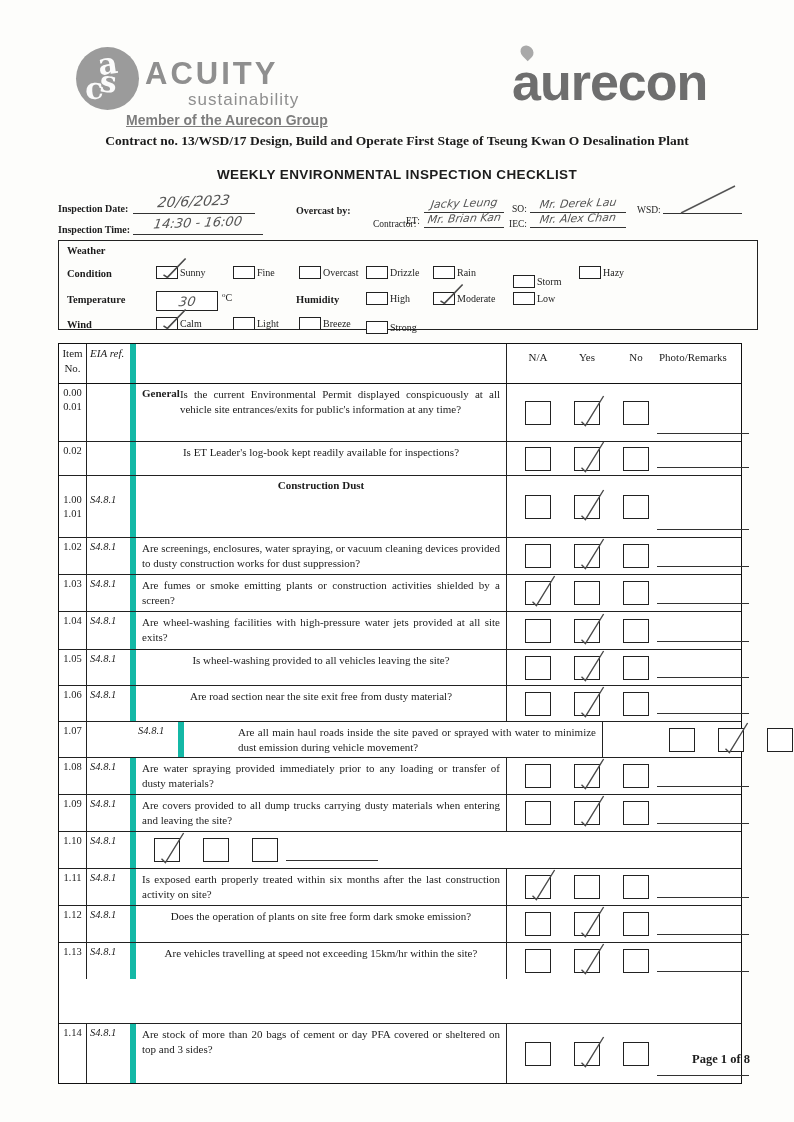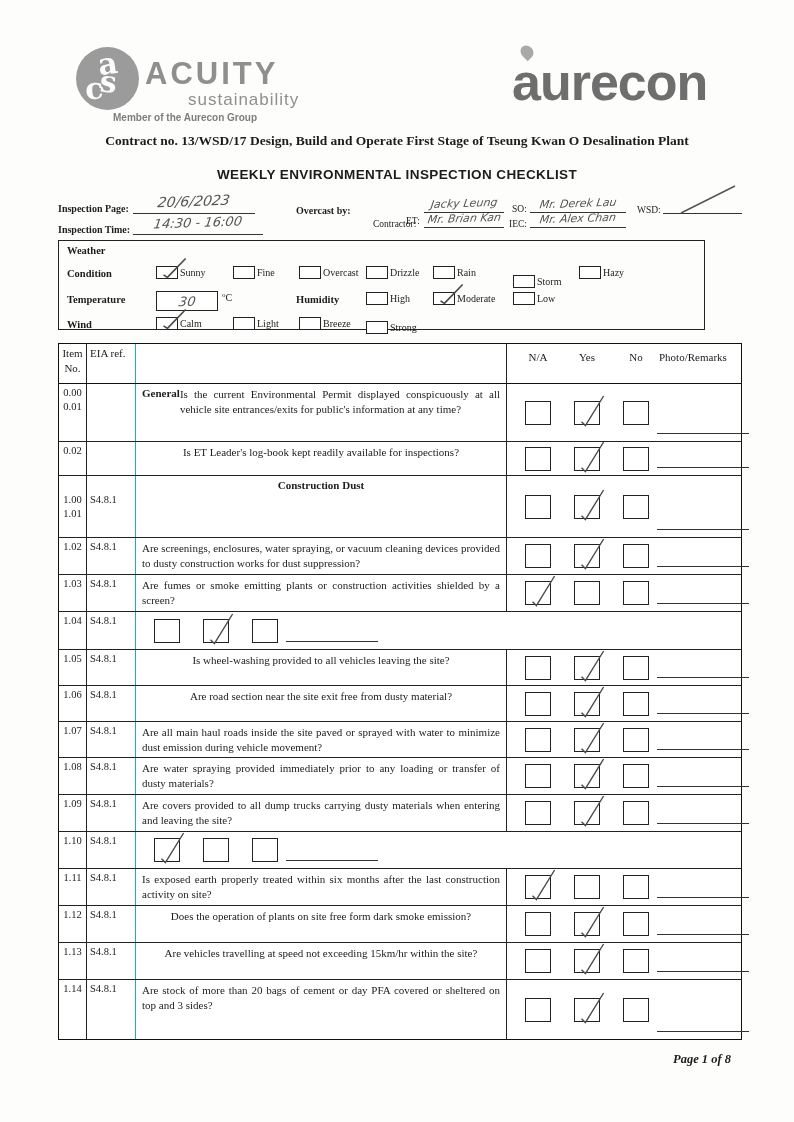--- a/index.html
+++ b/index.html
@@ -9,92 +9,92 @@
   .abs { position:absolute; }
 
   
   .acs-circle { left:76px; top:47px; width:63px; height:63px; border-radius:50%; background:#9b9b9b; }
   .acs-letter { position:absolute; color:#fbfbfb; font-family:"DejaVu Serif", serif; font-weight:bold; line-height:1; }
   .acs-a { left:22px; top:2px;  font-size:30px; transform:rotate(-8deg); }
   .acs-s { left:24px; top:20px; font-size:30px; transform:rotate(4deg); }
   .acs-c { left:9px;  top:27px; font-size:30px; transform:rotate(-4deg); }
   .acuity-name { left:145px; top:56px; font-family:"Liberation Sans", sans-serif; font-weight:bold; font-size:31px; letter-spacing:3px; color:#8f8f8f; }
   .acuity-sub { left:188px; top:90px; font-family:"Liberation Sans", sans-serif; font-size:17px; color:#8f8f8f; letter-spacing:1px; }
-  .acuity-tag { left:113px; top:112px; font-family:"Liberation Sans", sans-serif; font-size:10px; font-weight:bold; color:#7d7d7d; }
+  .acuity-tag { left:126px; top:112px; font-family:"Liberation Sans", sans-serif; font-size:14px; font-weight:bold; color:#7d7d7d;text-decoration:underline; }
   .aurecon { left:512px; top:52px; font-family:"Liberation Sans", sans-serif; font-weight:bold; font-size:52px; letter-spacing:-1px; color:#6e6e6e; }
   .aurecon-drop { position:absolute; left:9px; top:-7px; width:12px; height:14px; background:#a9a9a9; border-radius:50% 50% 50% 0; transform:rotate(-45deg); }
 
   
   .contract-title { left:0; top:133px; width:794px; text-align:center; font-weight:bold; font-size:13.5px; }
   .checklist-title { left:0; top:167px; width:794px; text-align:center; font-family:"Liberation Sans", sans-serif; font-weight:bold; font-size:13.5px; letter-spacing:.4px; }
 
   
   .lbl { font-weight:bold; font-size:10px; }
   .lbl-sm { font-size:9.5px; }
   .hand { font-family:"DejaVu Sans", sans-serif; font-style:italic; color:#555; transform:skewX(-10deg) rotate(-2deg); display:inline-block; }
   .uline { border-bottom:1.2px solid #333; position:absolute; text-align:center; }
 
   
-  .weather-box { left:58px; top:240px; width:647px; height:90px; border:1.3px solid #222; }
+  .weather-box { left:58px; top:240px; width:700px; height:90px; border:1.3px solid #222; }
   .wlabel { position:absolute; font-weight:bold; font-size:10.5px; }
   .wopt { position:absolute; display:flex; align-items:center; }
   .wbox { width:22px; height:13px; border:1.4px solid #222; position:relative; background:#fff; }
   .wopt .optlabel { font-size:10px; margin-left:2px; }
   .wtick { position:absolute; left:0; top:-8px; width:26px; height:22px; overflow:visible; }
   .temp-box { position:absolute; width:62px; height:20px; border:1.6px solid #222; background:#fff; text-align:center; }
   .temp-unit { position:absolute; font-size:10px; }
   .temp-unit sup { font-size:7px; }
 
   
   .ctable { left:58px; top:343px; width:684px; border:1.6px solid #111; background:#fff; }
   .trow { display:grid; grid-template-columns:28px 49px 371px 1fr; border-top:1px solid #222; }
   .trow.first { border-top:none; }
   .thead-row { border-top:none; border-bottom:1.6px solid #111; min-height:40px; }
   .cell { padding:2px 3px; font-size:10.5px; }
   .c-item { border-right:1px solid #222; display:flex; flex-direction:column; gap:3px; padding-top:3px; text-align:center; }
-  .c-eia { border-right:1px solid #14b8a6; padding-top:3px; }
+  .c-eia { border-right:6px solid #14b8a6; padding-top:3px;font-style:italic; }
   .c-q { border-right:1px solid #222; display:flex; flex-direction:row; justify-content:center; padding:3px 6px; }
   .q-section { font-weight:bold; font-size:11px; }
   .q-text { font-size:11px; line-height:14.5px; text-align:justify; }
   .c-ans { position:relative; }
   .ansbox { position:absolute; top:50%; margin-top:-12px; width:26px; height:24px; border:1.7px solid #222; background:#fff; }
   .ansbox.b-na  { left:18px; }
   .ansbox.b-yes { left:67px; }
   .ansbox.b-no  { left:116px; }
   .atick { position:absolute; left:0; top:0; width:26px; height:24px; overflow:visible; }
   .remark-line { position:absolute; left:150px; width:92px; bottom:7px; border-bottom:1.2px solid #333; }
   .hdr { font-size:11px; }
   .hdr-ans { position:relative; }
   .hdr-na  { position:absolute; left:18px;  top:7px; width:26px; text-align:center; }
   .hdr-yes { position:absolute; left:64px;  top:7px; width:32px; text-align:center; }
   .hdr-no  { position:absolute; left:116px; top:7px; width:26px; text-align:center; }
   .hdr-rem { position:absolute; left:152px; top:7px; }
 
-  .footer { right:63px; top:1052px; font-weight:bold; font-size:12.5px;font-style:italic; }
+  .footer { right:44px; top:1052px; font-weight:bold; font-size:12.5px; }
 </style>
 </head>
 <body>
 
 <div class="abs acs-circle">
   <span class="acs-letter acs-a">a</span>
   <span class="acs-letter acs-s">s</span>
   <span class="acs-letter acs-c">c</span>
 </div>
 <div class="abs acuity-name">ACUITY</div>
 <div class="abs acuity-sub">sustainability</div>
 <div class="abs acuity-tag">Member of the Aurecon Group</div>
 <div class="abs aurecon">
   <span class="aurecon-drop"></span>
   <span>aurecon</span>
 </div>
 
 <div class="abs contract-title">Contract no.  13/WSD/17 Design, Build and Operate First Stage of Tseung Kwan O Desalination Plant</div>
 <div class="abs checklist-title">WEEKLY ENVIRONMENTAL INSPECTION CHECKLIST</div>
 
-<div class="abs lbl" style="left:58px; top:203px;">Inspection Page:</div>
+<div class="abs lbl" style="left:58px; top:203px;">Inspection Date:</div>
 <div class="uline" style="left:133px; top:192px; width:122px; height:22px;">
   <span class="hand" style="font-size:14px;">20/6/2023</span>
 </div>
 <div class="abs lbl" style="left:58px; top:224px;">Inspection Time:</div>
 <div class="uline" style="left:133px; top:213px; width:130px; height:22px;">
   <span class="hand" style="font-size:13px;">14:30 - 16:00</span>
 </div>
 
 <div class="abs lbl" style="left:296px; top:205px;">Overcast by:</div>
 
@@ -321,20 +321,23 @@
           <div class="ansbox b-yes"></div>
           <div class="ansbox b-no"></div>
           <div class="remark-line"></div>
         </div>
       </div>
       <div class="trow" style="min-height: 38px;">
         <div class="cell c-item">
           <span>1.04</span>
         </div>
         <div class="cell c-eia">S4.8.1</div>
+        <div class="cell c-q">
+          <div class="q-text">Are wheel-washing facilities with high-pressure water jets provided at all site exits?</div>
+        </div>
         <div class="cell c-ans">
           <div class="ansbox b-na"></div>
           <div class="ansbox b-yes">
             <svg class="atick" viewBox="0 0 26 24" overflow="visible">
               <path d="M6.5 19.68 L10.4 23.52 L28.6 -6" fill="none" stroke="#4a4a4a" stroke-width="1.4"></path>
             </svg>
           </div>
           <div class="ansbox b-no"></div>
           <div class="remark-line"></div>
         </div>
@@ -370,21 +373,21 @@
           <div class="ansbox b-na"></div>
           <div class="ansbox b-yes">
             <svg class="atick" viewBox="0 0 26 24" overflow="visible">
               <path d="M6.5 19.68 L10.4 23.52 L28.6 -6" fill="none" stroke="#4a4a4a" stroke-width="1.4"></path>
             </svg>
           </div>
           <div class="ansbox b-no"></div>
           <div class="remark-line"></div>
         </div>
       </div>
-      <div class="trow" style="min-height: 36px;">
+      <div class="trow" style="min-height: 36px; gap: 48px;">
         <div class="cell c-item">
           <span>1.07</span>
         </div>
         <div class="cell c-eia">S4.8.1</div>
         <div class="cell c-q">
           <div class="q-text">Are all main haul roads inside the site paved or sprayed with water to minimize dust emission during vehicle movement?</div>
         </div>
         <div class="cell c-ans">
           <div class="ansbox b-na"></div>
           <div class="ansbox b-yes">
@@ -500,21 +503,21 @@
           <div class="ansbox b-na"></div>
           <div class="ansbox b-yes">
             <svg class="atick" viewBox="0 0 26 24" overflow="visible">
               <path d="M6.5 19.68 L10.4 23.52 L28.6 -6" fill="none" stroke="#4a4a4a" stroke-width="1.4"></path>
             </svg>
           </div>
           <div class="ansbox b-no"></div>
           <div class="remark-line"></div>
         </div>
       </div>
-      <div class="trow" style="min-height: 60px;">
+      <div class="trow" style="min-height: 60px; margin-top: 44px;">
         <div class="cell c-item">
           <span>1.14</span>
         </div>
         <div class="cell c-eia">S4.8.1</div>
         <div class="cell c-q">
           <div class="q-text">Are stock of more than 20 bags of cement or day PFA covered or sheltered on top and 3 sides?</div>
         </div>
         <div class="cell c-ans">
           <div class="ansbox b-na"></div>
           <div class="ansbox b-yes">

